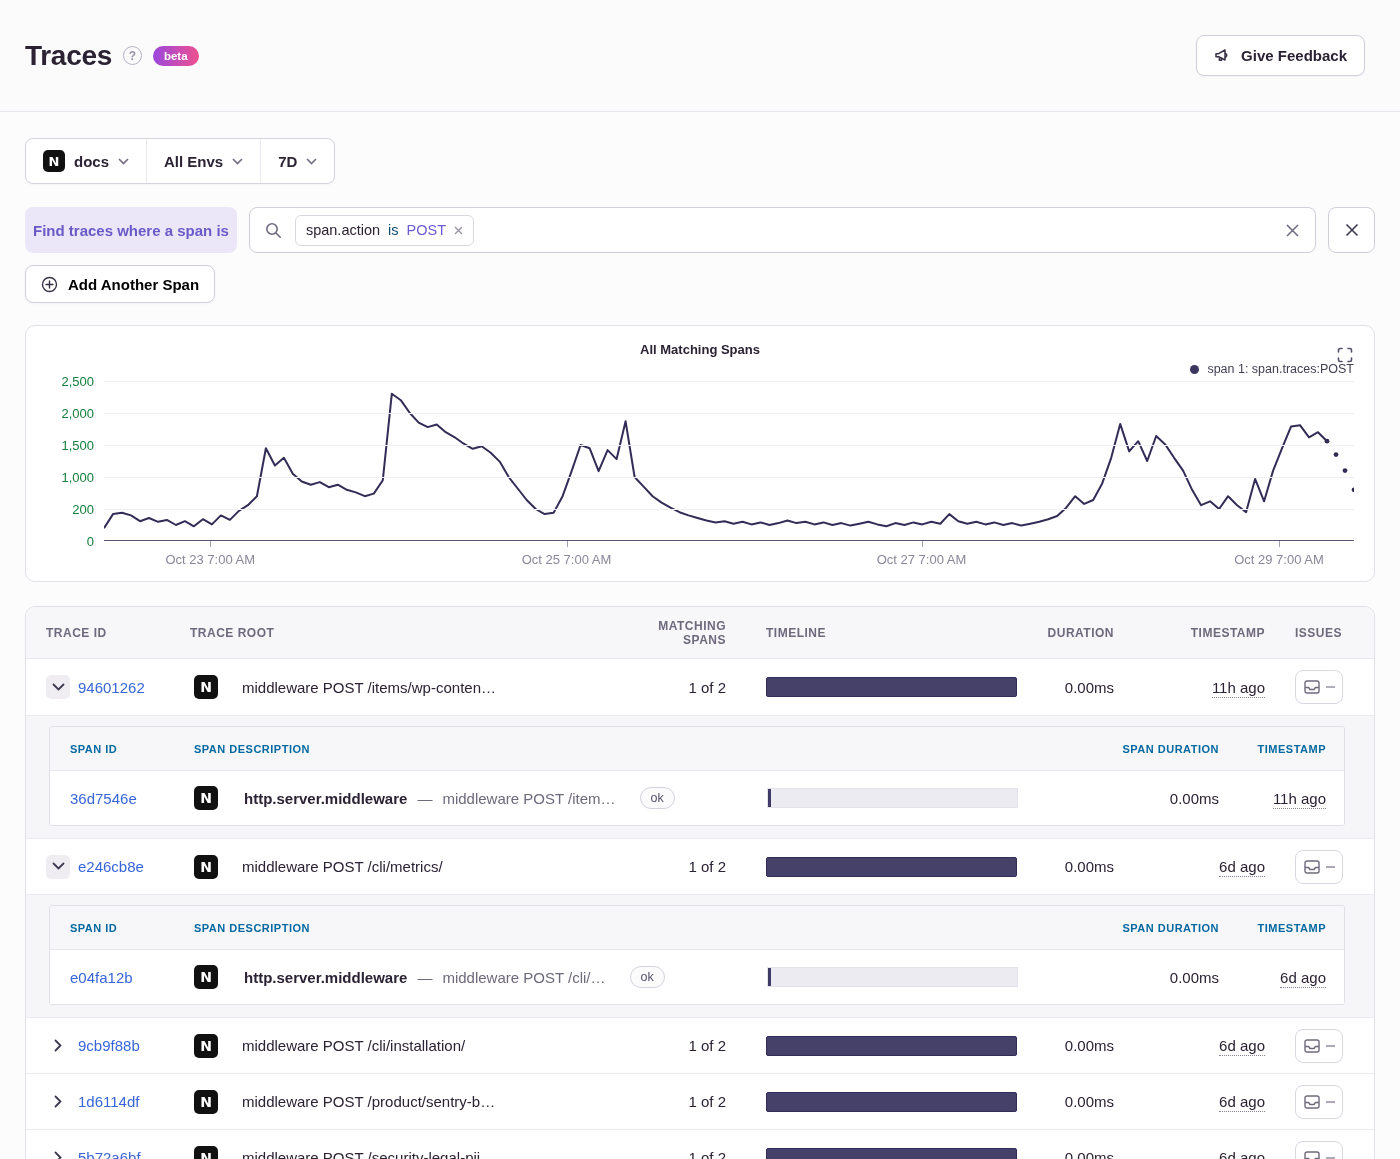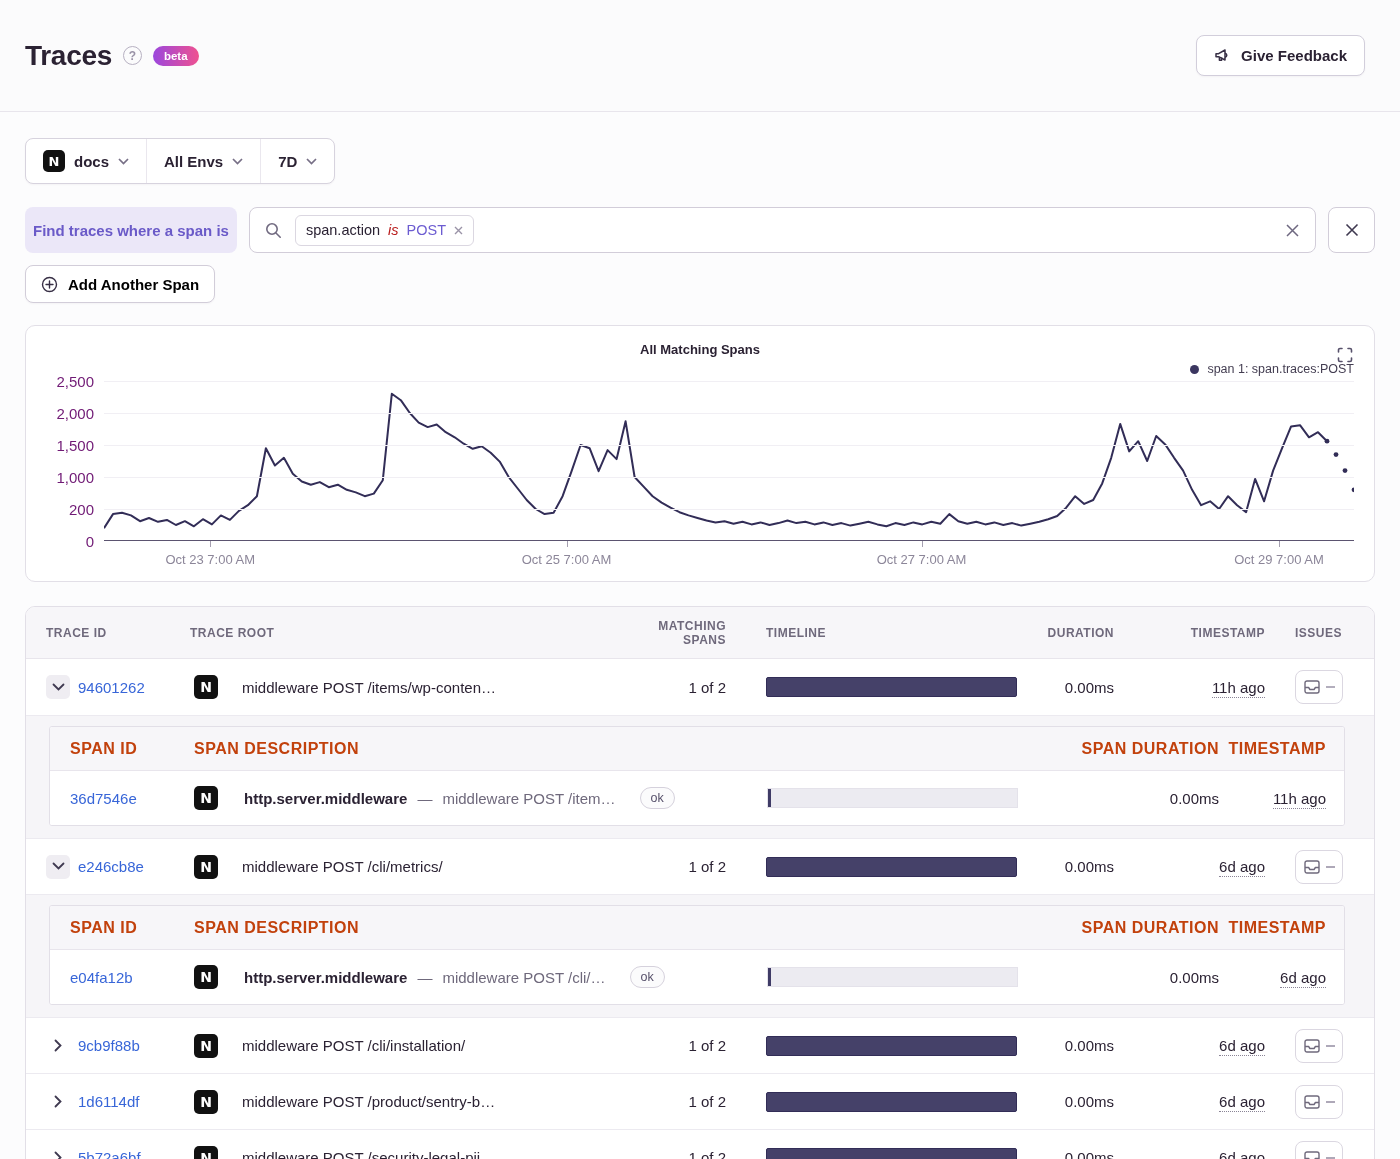--- a/index.html
+++ b/index.html
@@ -35,36 +35,36 @@
           font-size:13px;display:flex;align-items:center;justify-content:center;font-family:"DejaVu Sans",sans-serif;}
 
   
   .search-row{display:flex;gap:12px;margin-top:23px;height:46px;}
   .find-label{background:#ebe7f8;color:#6a5ac8;border-radius:8px;font-weight:700;font-size:15px;
               display:flex;align-items:center;padding:0 8px;}
   .search-box{flex:1;background:#fff;border:1px solid #d2cdd9;border-radius:8px;display:flex;
               align-items:center;padding:0 15px;gap:13px;}
   .token{display:flex;align-items:center;gap:8px;border:1px solid #dbd7e1;border-radius:6px;
          height:31px;padding:0 10px;font-size:14.5px;background:#fff;cursor:pointer;}
-  .token .t-key{color:#2b2233;} .token .t-op{color:#b91c1c;font-style:italic;} .token .t-val{color:var(--accent-purple);}
+  .token .t-key{color:#2b2233;} .token .t-op{color:#0c4a6e;} .token .t-val{color:var(--accent-purple);}
   .clear-x{margin-left:auto;cursor:pointer;}
   .close-filter-btn{width:47px;background:#fff;border:1px solid #d2cdd9;border-radius:8px;
               display:flex;align-items:center;justify-content:center;cursor:pointer;}
   .add-span-btn{margin-top:12px;display:inline-flex;align-items:center;gap:10px;height:38px;
                 padding:0 15px;background:#fff;border:1px solid #d2cdd9;border-radius:8px;
                 font-weight:700;font-size:15px;cursor:pointer;box-shadow:0 1px 2px rgba(43,34,51,.04);}
 
   
   .chart-card{margin-top:22px;background:#fff;border:1px solid #e2dfe7;border-radius:10px;
               padding:16px 20px 8px;position:relative;}
   .chart-title{font-size:13px;font-weight:700;text-align:center;}
   .expand-btn{position:absolute;top:21px;right:21px;cursor:pointer;background:none;border:none;padding:0;}
   .chart-wrap{display:flex;margin-top:24px;}
   .y-axis{width:58px;position:relative;height:160px;flex:none;}
-  .y-label{position:absolute;right:10px;font-size:15px;color:#701a75;transform:translateY(-50%);}
+  .y-label{position:absolute;right:10px;font-size:13px;color:#15803d;transform:translateY(-50%);}
   .plot{flex:1;position:relative;height:160px;}
   .legend{position:absolute;right:0;top:-19px;display:flex;align-items:center;gap:8px;
           font-size:12.5px;color:#433d51;}
   .legend-dot{width:9px;height:9px;border-radius:50%;background:#3b3660;}
   .gridline{position:absolute;left:0;right:0;height:1px;background:#f1eff4;}
   .gridline.axis{background:#5b5470;}
   .x-axis{margin-left:58px;position:relative;height:32px;font-size:13px;color:#8c8699;}
   .x-tick{position:absolute;top:0;width:1px;height:6px;background:#a59fb0;}
   .x-lab{position:absolute;top:11px;transform:translateX(-50%);white-space:nowrap;}
 
@@ -93,22 +93,22 @@
   .ts-underline{border-bottom:1px dotted #8a8496;padding-bottom:1px;cursor:pointer;}
   .issues-cell{padding-left:30px;}
   .issues-btn{width:48px;height:34px;border:1px solid #dbd7e1;border-radius:8px;background:#fff;
               display:flex;align-items:center;justify-content:center;gap:6px;color:#6f697c;cursor:pointer;}
 
   
   .expansion{background:#f6f5f8;border-top:1px solid #eceaf0;padding:10px 29px 12px 23px;}
   .sub-table{background:#fff;border:1px solid #e2dfe7;border-radius:3px;overflow:hidden;}
   .sgrid{display:grid;grid-template-columns:124px 50px 483px 291px 201px 107px;
          align-items:center;padding:0 22px 0 20px;}
-  .sub-head{height:44px;background:#f7f6f9;border-bottom:1px solid #e8e5ec;font-size:16px;
-            font-weight:700;color:#c2410c;letter-spacing:.5px;}
+  .sub-head{height:44px;background:#f7f6f9;border-bottom:1px solid #e8e5ec;font-size:11px;
+            font-weight:700;color:#0369a1;letter-spacing:.5px;}
   .sh-desc{grid-column:2/4;} .sh-dur{grid-column:5;text-align:right;} .sh-ts{grid-column:6;text-align:right;}
   .sub-row{height:54px;font-size:15px;background:#fff;}
   .desc-cell{display:flex;align-items:center;gap:10px;white-space:nowrap;overflow:hidden;}
   .op-name{font-weight:700;}
   .desc-sep,.desc-text{color:#6f697c;}
   .ok-badge{border:1px solid #d5d1dc;border-radius:20px;background:#fbfbfc;color:var(--ok-badge-text);
             font-size:12.5px;padding:3px 10px;margin-left:14px;cursor:pointer;}
   .bar-light{width:251px;height:20px;background:#ecebf1;border:1px solid #e4e2ea;position:relative;}
   .bar-light::before{content:"";position:absolute;left:0;top:0;bottom:0;width:3px;background:#3f3b66;}
 </style>

